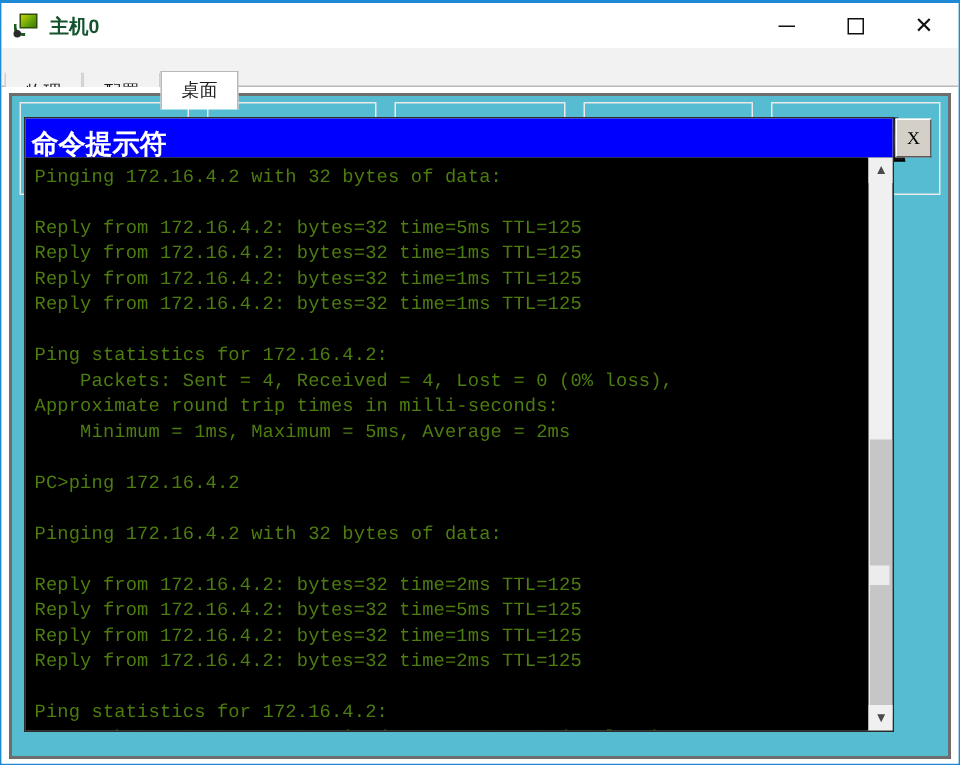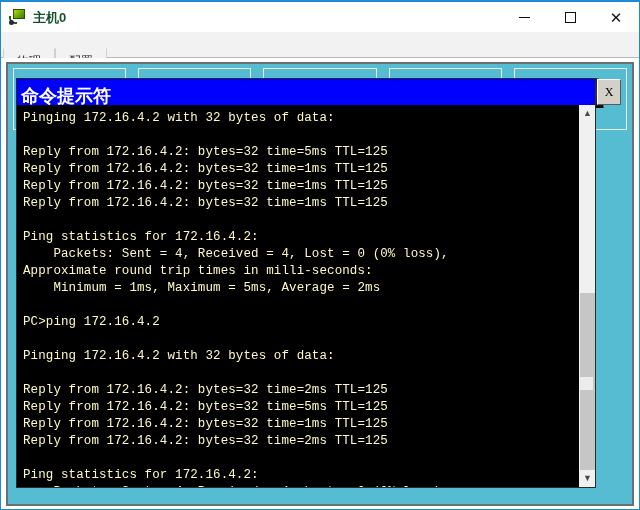--- a/index.html
+++ b/index.html
@@ -199,21 +199,21 @@
   .cmd-body {
     flex: 1 1 auto;
     display: flex;
     background: #000000;
     overflow: hidden;
     position: relative;
   }
   .console {
     flex: 1 1 auto;
     background: #000000;
-    color: #fef9c3;
+    color: #4d7c0f;
     font-family: "Liberation Mono", "DejaVu Sans Mono", monospace;
     font-size: 12.5px;
     line-height: 17px;
     padding: 5px 0 0 6px;
     white-space: pre;
     overflow: hidden;
     letter-spacing: 0.1px;
   }
   .console .ln { height: 17px; }
 
@@ -270,20 +270,21 @@
         </button>
       <button class="win-btn">
           <span class="clos">✕</span>
         </button>
     </div>
   </div>
 
   <div class="tabbar">
     <div class="tab">物理</div>
     <div class="tab">配置</div>
+    <div class="tab active">桌面</div>
   </div>
 
   <div class="desktop-wrap">
     <div class="desktop">
 
       <div class="icon-row">
         <div class="desk-icon">
             <span class="glyph"></span>
           </div>
         <div class="desk-icon">

